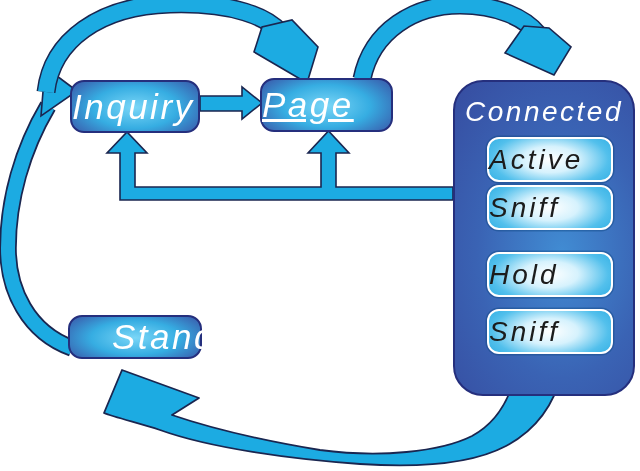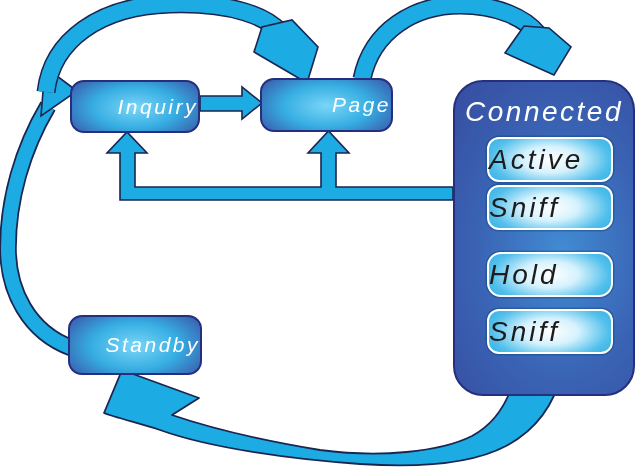--- a/index.html
+++ b/index.html
@@ -6,33 +6,33 @@
   #stage{
     position:relative;
     width:640px;height:471px;
     background:#ffffff;
     overflow:hidden;
     font-family:"Liberation Sans", sans-serif;
   }
   #arrows{position:absolute;left:0;top:0;}
   .state-box{
     position:absolute;
-    display:flex;align-items:center;justify-content:flex-end;
+    display:flex;align-items:center;justify-content:flex-start;
     border:2.5px solid #252F7D;
     border-radius:14px;
     background:radial-gradient(ellipse 75% 95% at 50% 52%, #7AD6F7 0%, #36ADE2 45%, #3A53A6 88%, #37499E 100%);
     color:#ffffff;
     font-style:italic;
-    font-size:21px;
+    font-size:35px;
     letter-spacing:2.5px;
     box-sizing:border-box;
   }
   #box-inquiry{left:70px;top:80px;width:130px;height:53px;}
-  #box-page{left:260px;top:78px;width:133px;height:54px;}
-  #box-standby{left:68px;top:315px;width:134px;height:60px;}
+  #box-page{left:260px;top:78px;width:133px;height:54px;text-decoration:underline;}
+  #box-standby{left:68px;top:315px;width:134px;height:44px;padding-left:42px;}
   #box-connected{
     position:absolute;left:453px;top:80px;width:182px;height:316px;
     border:2.5px solid #252F7D;
     border-radius:30px;
     background:radial-gradient(ellipse 95% 80% at 60% 55%, #418CD3 0%, #3A63B4 50%, #36499D 100%);
     box-sizing:border-box;
     padding-left:7px;
   }
   #connected-title{
     position:absolute;left:0;top:14px;width:100%;
@@ -44,21 +44,21 @@
     display:flex;align-items:center;
     border:2px solid #ffffff;
     border-radius:12px;
     background:radial-gradient(ellipse 72% 100% at 50% 50%, #FFFFFF 0%, #D6F2FD 32%, #53C0EC 66%, #1FA5DF 100%);
     box-shadow:0 0 0 1.5px rgba(15,70,130,0.45);
     color:#1C1C1C;font-style:italic;font-size:28px;letter-spacing:3px;
     box-sizing:border-box;
   }
   #sub-active{top:55px;}
   #sub-sniff{top:103px;}
-  #sub-hold{top:170px;border-radius:14px;}
+  #sub-hold{top:170px;}
   #sub-park{top:227px;}
 </style>
 </head>
 <body>
 
 <div id="stage">
 
   <svg id="arrows" width="640" height="471" viewBox="0 0 640 471">
 
     <path d="M453,187 L336,187 L336,153 L349,153 L328.5,131 L308,153 L321,153 L321,187

